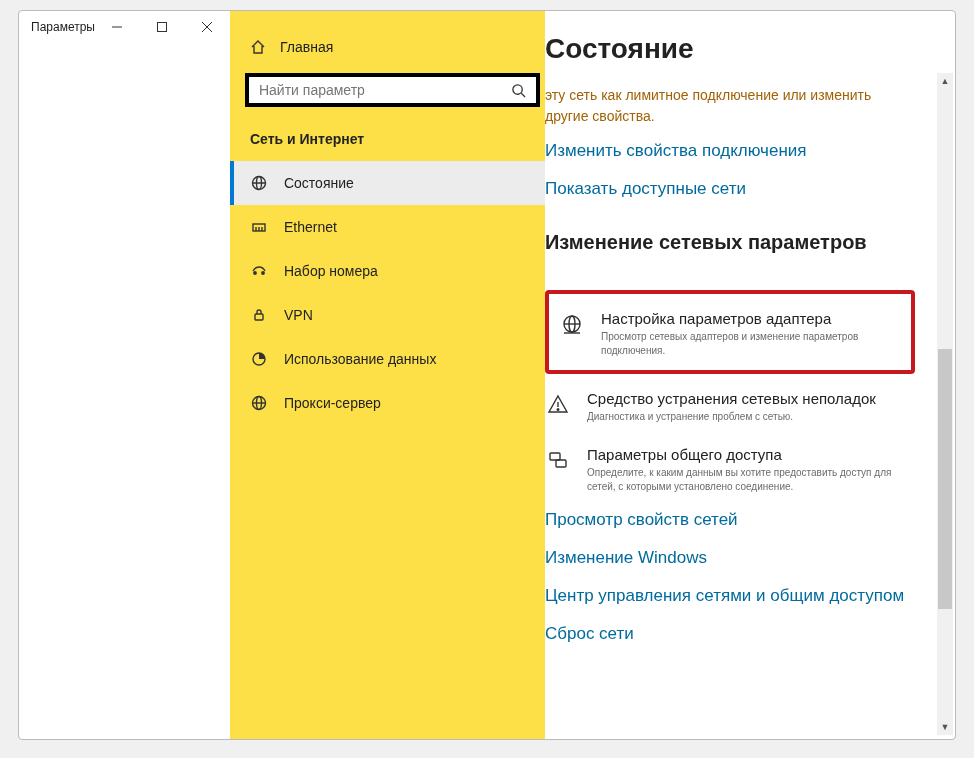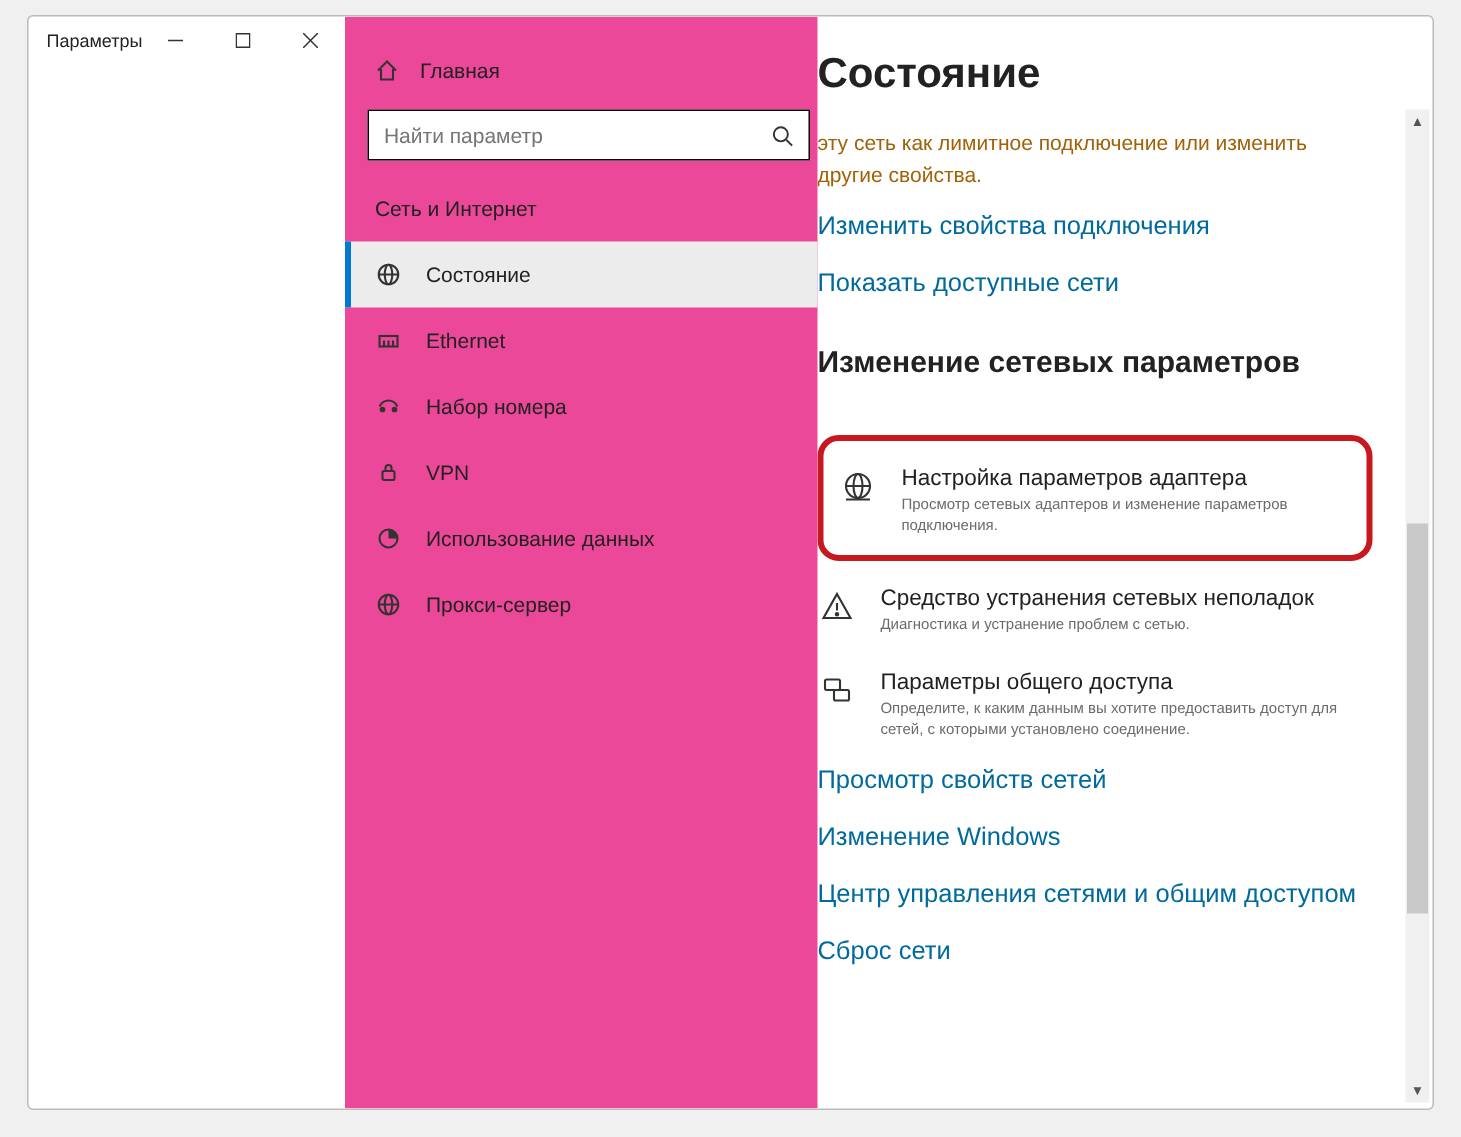--- a/index.html
+++ b/index.html
@@ -36,52 +36,52 @@
   width: 45px; height: 32px;
   display: flex; align-items: center; justify-content: center;
   color: #333; cursor: pointer;
 }
 .body { flex: 1; display: flex; overflow: hidden; }
 .sidebar {
   width: 315px;
   padding: 20px 0 0 0;
   display: flex;
   flex-direction: column;
-  background: #ec4899;
+  background: #fde047;
 }
 .home-row {
   display: flex; align-items: center;
   padding: 8px 20px 8px 20px;
   font-size: 14px;
   color: #222;
   cursor: pointer;
   gap: 14px;
 }
 .search-wrap { padding: 10px 15px 18px 15px; }
 .search {
   width: 295px;
   height: 34px;
-  border: 1px solid #000000;
+  border: 4px solid #000000;
   background: #fff;
   display: flex;
   align-items: center;
   padding: 0 10px;
   font-size: 14px;
   color: #666;
   justify-content: space-between;
 }
 .search input {
   border: none; outline: none; flex: 1;
   font-size: 14px; color: #222;
   font-family: inherit;
 }
 .section-title {
   padding: 6px 20px 14px 20px;
   font-size: 14px;
-  font-weight: 400;
+  font-weight: 700;
   color: #222;
 }
 .nav-item {
   display: flex; align-items: center;
   height: 44px;
   padding: 0 20px 0 16px;
   gap: 16px;
   font-size: 14px;
   color: #222;
   cursor: pointer;
@@ -142,21 +142,21 @@
   color: #222;
   margin-bottom: 3px;
 }
 .option-block .opt-desc {
   font-size: 10px;
   color: #6b6b6b;
   line-height: 1.4;
 }
 .highlight-box {
   border: 4px solid #c8181f;
-  border-radius: 14px;
+  border-radius: 4px;
   padding: 10px 16px 4px 10px;
   margin-bottom: 10px;
 }
 .highlight-box .option-block { padding-bottom: 8px; margin-bottom: 0; }
 svg { display: block; }
 .ic { stroke: #333; fill: none; stroke-width: 1.4; }
 .sbar-track {
   position: absolute;
   right: 2px; top: 62px; bottom: 4px;
   width: 16px;

